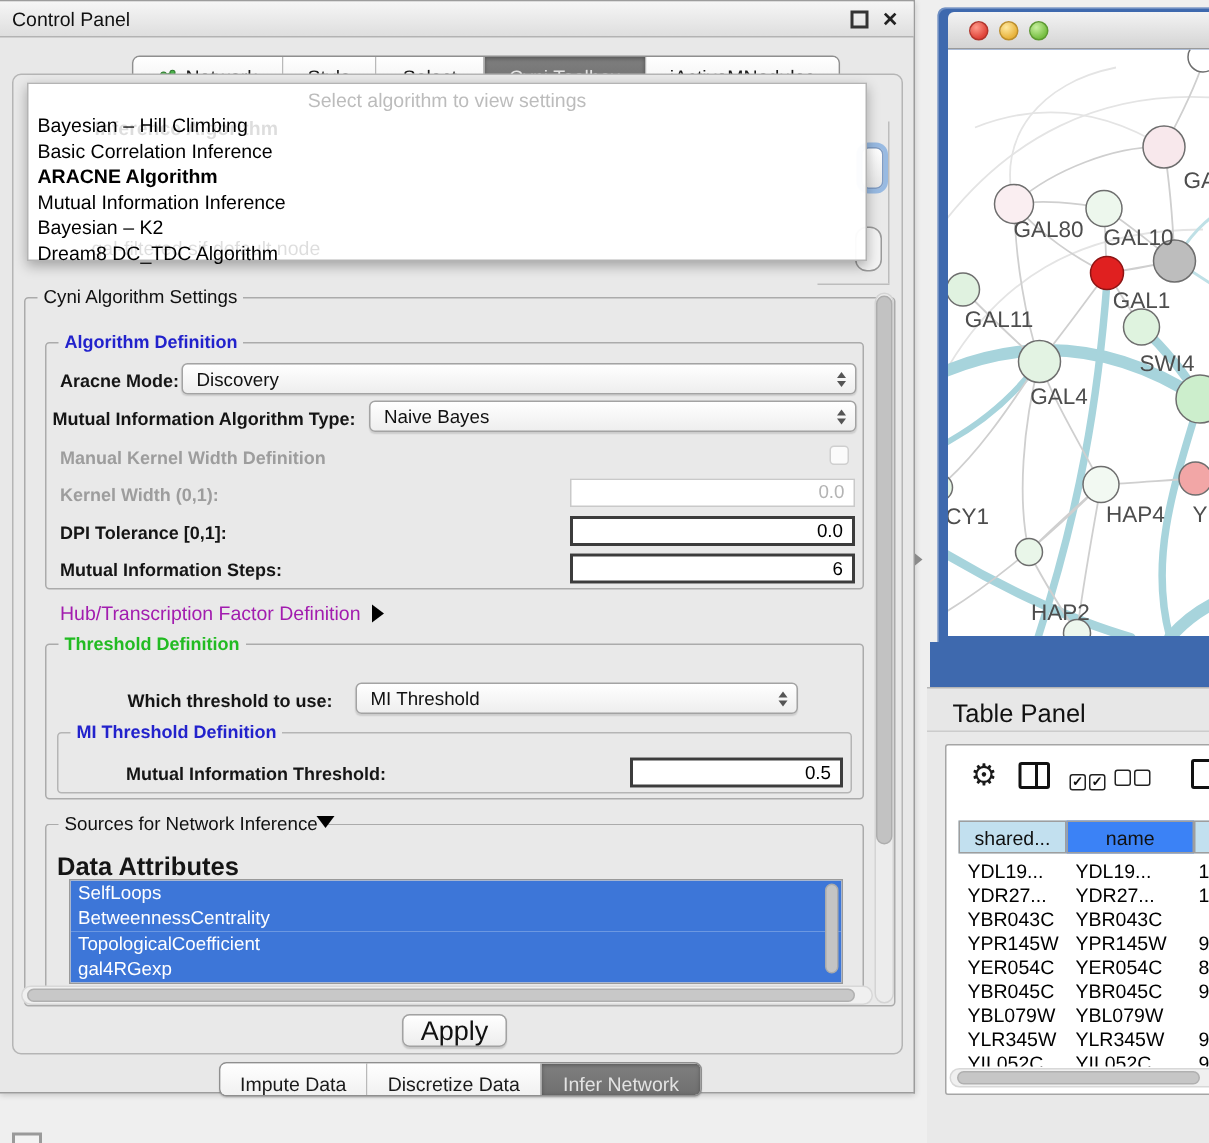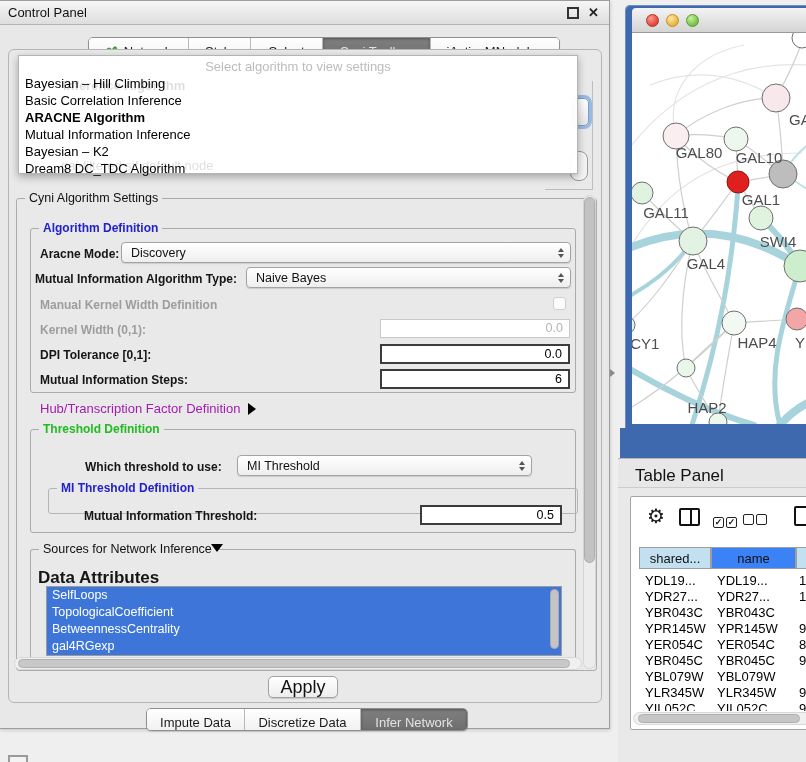--- a/index.html
+++ b/index.html
@@ -252,35 +252,35 @@
       <span class="legend green">Threshold Definition</span>
     </div>
     <span class="abs lbl" style="left:85px; top:459px;">Which threshold to use:</span>
     <div class="abs combo" style="left:237px; top:454px; width:295px; height:21px;">
       <span>MI Threshold</span>
       <span class="spin">
           <i class="tri-up"></i>
           <i class="tri-down"></i>
         </span>
     </div>
-    <div class="abs group" style="left:48px; top:487px; width:530px; height:26px; border-color:#b5b5b5;">
+    <div class="abs group" style="left:38px; top:487px; width:530px; height:41px; border-color:#b5b5b5;">
       <span class="legend blue">MI Threshold Definition</span>
     </div>
     <span class="abs lbl" style="left:46px; top:508px;padding-left:38px;">Mutual Information Threshold:</span>
     <div class="abs field" style="left:420px; top:504px; width:142px; height:20px;">0.5</div>
 
     <div class="abs group" style="left:30px; top:548px; width:546px; height:112px; border-bottom:none;">
       <span class="legend" style="font-size:12.5px"><span>Sources for Network Inference</span></span>
     </div>
     <span class="abs arrow-down-sm" style="left:205px; top:543px;"></span>
     <span class="abs lbl" style="left:38px; top:567px; font-size:17px;">Data Attributes</span>
     <div id="attr-list" class="abs">
       <div class="attr-item">SelfLoops</div>
+      <div class="attr-item">BetweennessCentrality</div>
       <div class="attr-item">TopologicalCoefficient</div>
-      <div class="attr-item">BetweennessCentrality</div>
       <div class="attr-item">gal4RGexp</div>
       <div id="attr-vscroll"></div>
     </div>
 
     <div id="settings-vscroll-track" class="abs"></div>
     <div id="settings-vscroll-thumb" class="abs"></div>
     <div id="settings-hscroll-track" class="abs"></div>
     <div id="settings-hscroll-thumb" class="abs"></div>
 
     <div id="apply-btn" class="abs">Apply</div>

